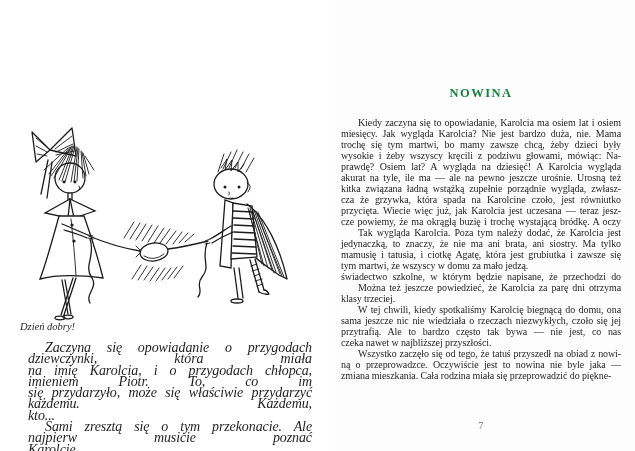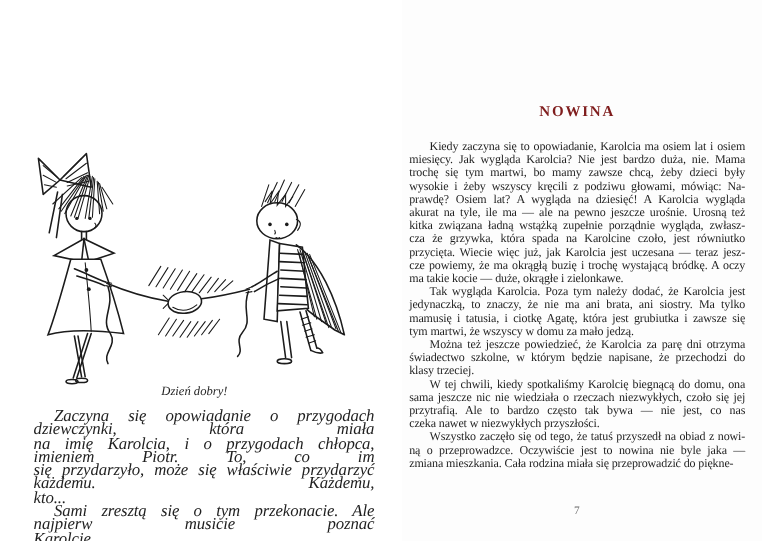--- a/index.html
+++ b/index.html
@@ -8,31 +8,31 @@
     font-family:"Liberation Serif", serif;color:#1f1f1f;
   }
   .right-page-tone{position:absolute;left:335px;top:0;width:300px;height:451px;background:#fdfdfd;}
   .illustration{position:absolute;left:28px;top:116px;width:274px;height:208px;}
   .illustration svg{width:100%;height:100%;}
   .ink{stroke:#1c1c1c;fill:none;stroke-width:1.3;stroke-linecap:round;stroke-linejoin:round;}
   .ink-thin{stroke:#1c1c1c;fill:none;stroke-width:0.9;stroke-linecap:round;}
   .ink-fill{fill:#1c1c1c;stroke:none;}
   .white-fill{fill:#ffffff;stroke:#1c1c1c;stroke-width:1.3;}
   .caption{
-    position:absolute;left:20px;top:321px;width:284px;text-align:center;
+    position:absolute;left:20px;top:321px;width:284px;
     font-style:italic;font-size:10.5px;line-height:12px;
   }
   .left-text{
     position:absolute;left:28px;top:342px;width:284px;
     font-style:italic;font-size:14px;line-height:11.3px;letter-spacing:-0.1px;
   }
   .right-col{position:absolute;left:341px;top:86px;width:280px;}
   .chapter-title{
     text-align:center;font-weight:bold;font-size:12.5px;letter-spacing:1.5px;
-    margin:0 0 16px 0;color:#7f1d1d;
+    margin:0 0 16px 0;color:#15803d;
   }
   .body-text{font-size:10px;line-height:11px;letter-spacing:-0.1px;margin-top:16px;}
   .para{margin:0;}
   .line{text-align:justify;text-align-last:justify;white-space:normal;}
   .line.last{text-align-last:left;}
   .line.first{text-indent:17px;}
   .page-number{
     position:absolute;left:341px;top:421px;width:280px;text-align:center;
     font-size:9.5px;color:#6e6e6e;letter-spacing:0.5px;
   }
@@ -237,38 +237,37 @@
           <div class="line first">Kiedy zaczyna się to opowiadanie, Karolcia ma osiem lat i osiem</div>
           <div class="line">miesięcy. Jak wygląda Karolcia? Nie jest bardzo duża, nie. Mama</div>
           <div class="line">trochę się tym martwi, bo mamy zawsze chcą, żeby dzieci były</div>
           <div class="line">wysokie i żeby wszyscy kręcili z podziwu głowami, mówiąc: Na-</div>
           <div class="line">prawdę? Osiem lat? A wygląda na dziesięć! A Karolcia wygląda</div>
           <div class="line">akurat na tyle, ile ma — ale na pewno jeszcze urośnie. Urosną też</div>
           <div class="line">kitka związana ładną wstążką zupełnie porządnie wygląda, zwłasz-</div>
           <div class="line">cza że grzywka, która spada na Karolcine czoło, jest równiutko</div>
           <div class="line">przycięta. Wiecie więc już, jak Karolcia jest uczesana — teraz jesz-</div>
           <div class="line">cze powiemy, że ma okrągłą buzię i trochę wystającą bródkę. A oczy</div>
-          <div class="line last">ma takie kocie — duże, okrągłe i zielonkawe.</div>
         </div>
         <div class="para">
           <div class="line first">Tak wygląda Karolcia. Poza tym należy dodać, że Karolcia jest</div>
           <div class="line">jedynaczką, to znaczy, że nie ma ani brata, ani siostry. Ma tylko</div>
           <div class="line">mamusię i tatusia, i ciotkę Agatę, która jest grubiutka i zawsze się</div>
           <div class="line last">tym martwi, że wszyscy w domu za mało jedzą.</div>
         </div>
         <div class="para">
+          <div class="line">świadectwo szkolne, w którym będzie napisane, że przechodzi do</div>
           <div class="line first">Można też jeszcze powiedzieć, że Karolcia za parę dni otrzyma</div>
-          <div class="line">świadectwo szkolne, w którym będzie napisane, że przechodzi do</div>
           <div class="line last">klasy trzeciej.</div>
         </div>
         <div class="para">
           <div class="line first">W tej chwili, kiedy spotkaliśmy Karolcię biegnącą do domu, ona</div>
           <div class="line">sama jeszcze nic nie wiedziała o rzeczach niezwykłych, czoło się jej</div>
           <div class="line">przytrafią. Ale to bardzo często tak bywa — nie jest, co nas</div>
-          <div class="line last">czeka nawet w niezwykłych przyszłości.</div>
+          <div class="line last">czeka nawet w najbliższej przyszłości.</div>
         </div>
         <div class="para">
           <div class="line first">Wszystko zaczęło się od tego, że tatuś przyszedł na obiad z nowi-</div>
           <div class="line">ną o przeprowadzce. Oczywiście jest to nowina nie byle jaka —</div>
           <div class="line last">zmiana mieszkania. Cała rodzina miała się przeprowadzić do piękne-</div>
         </div>
       </div>
   </div>
 
   <div class="page-number">7</div>

